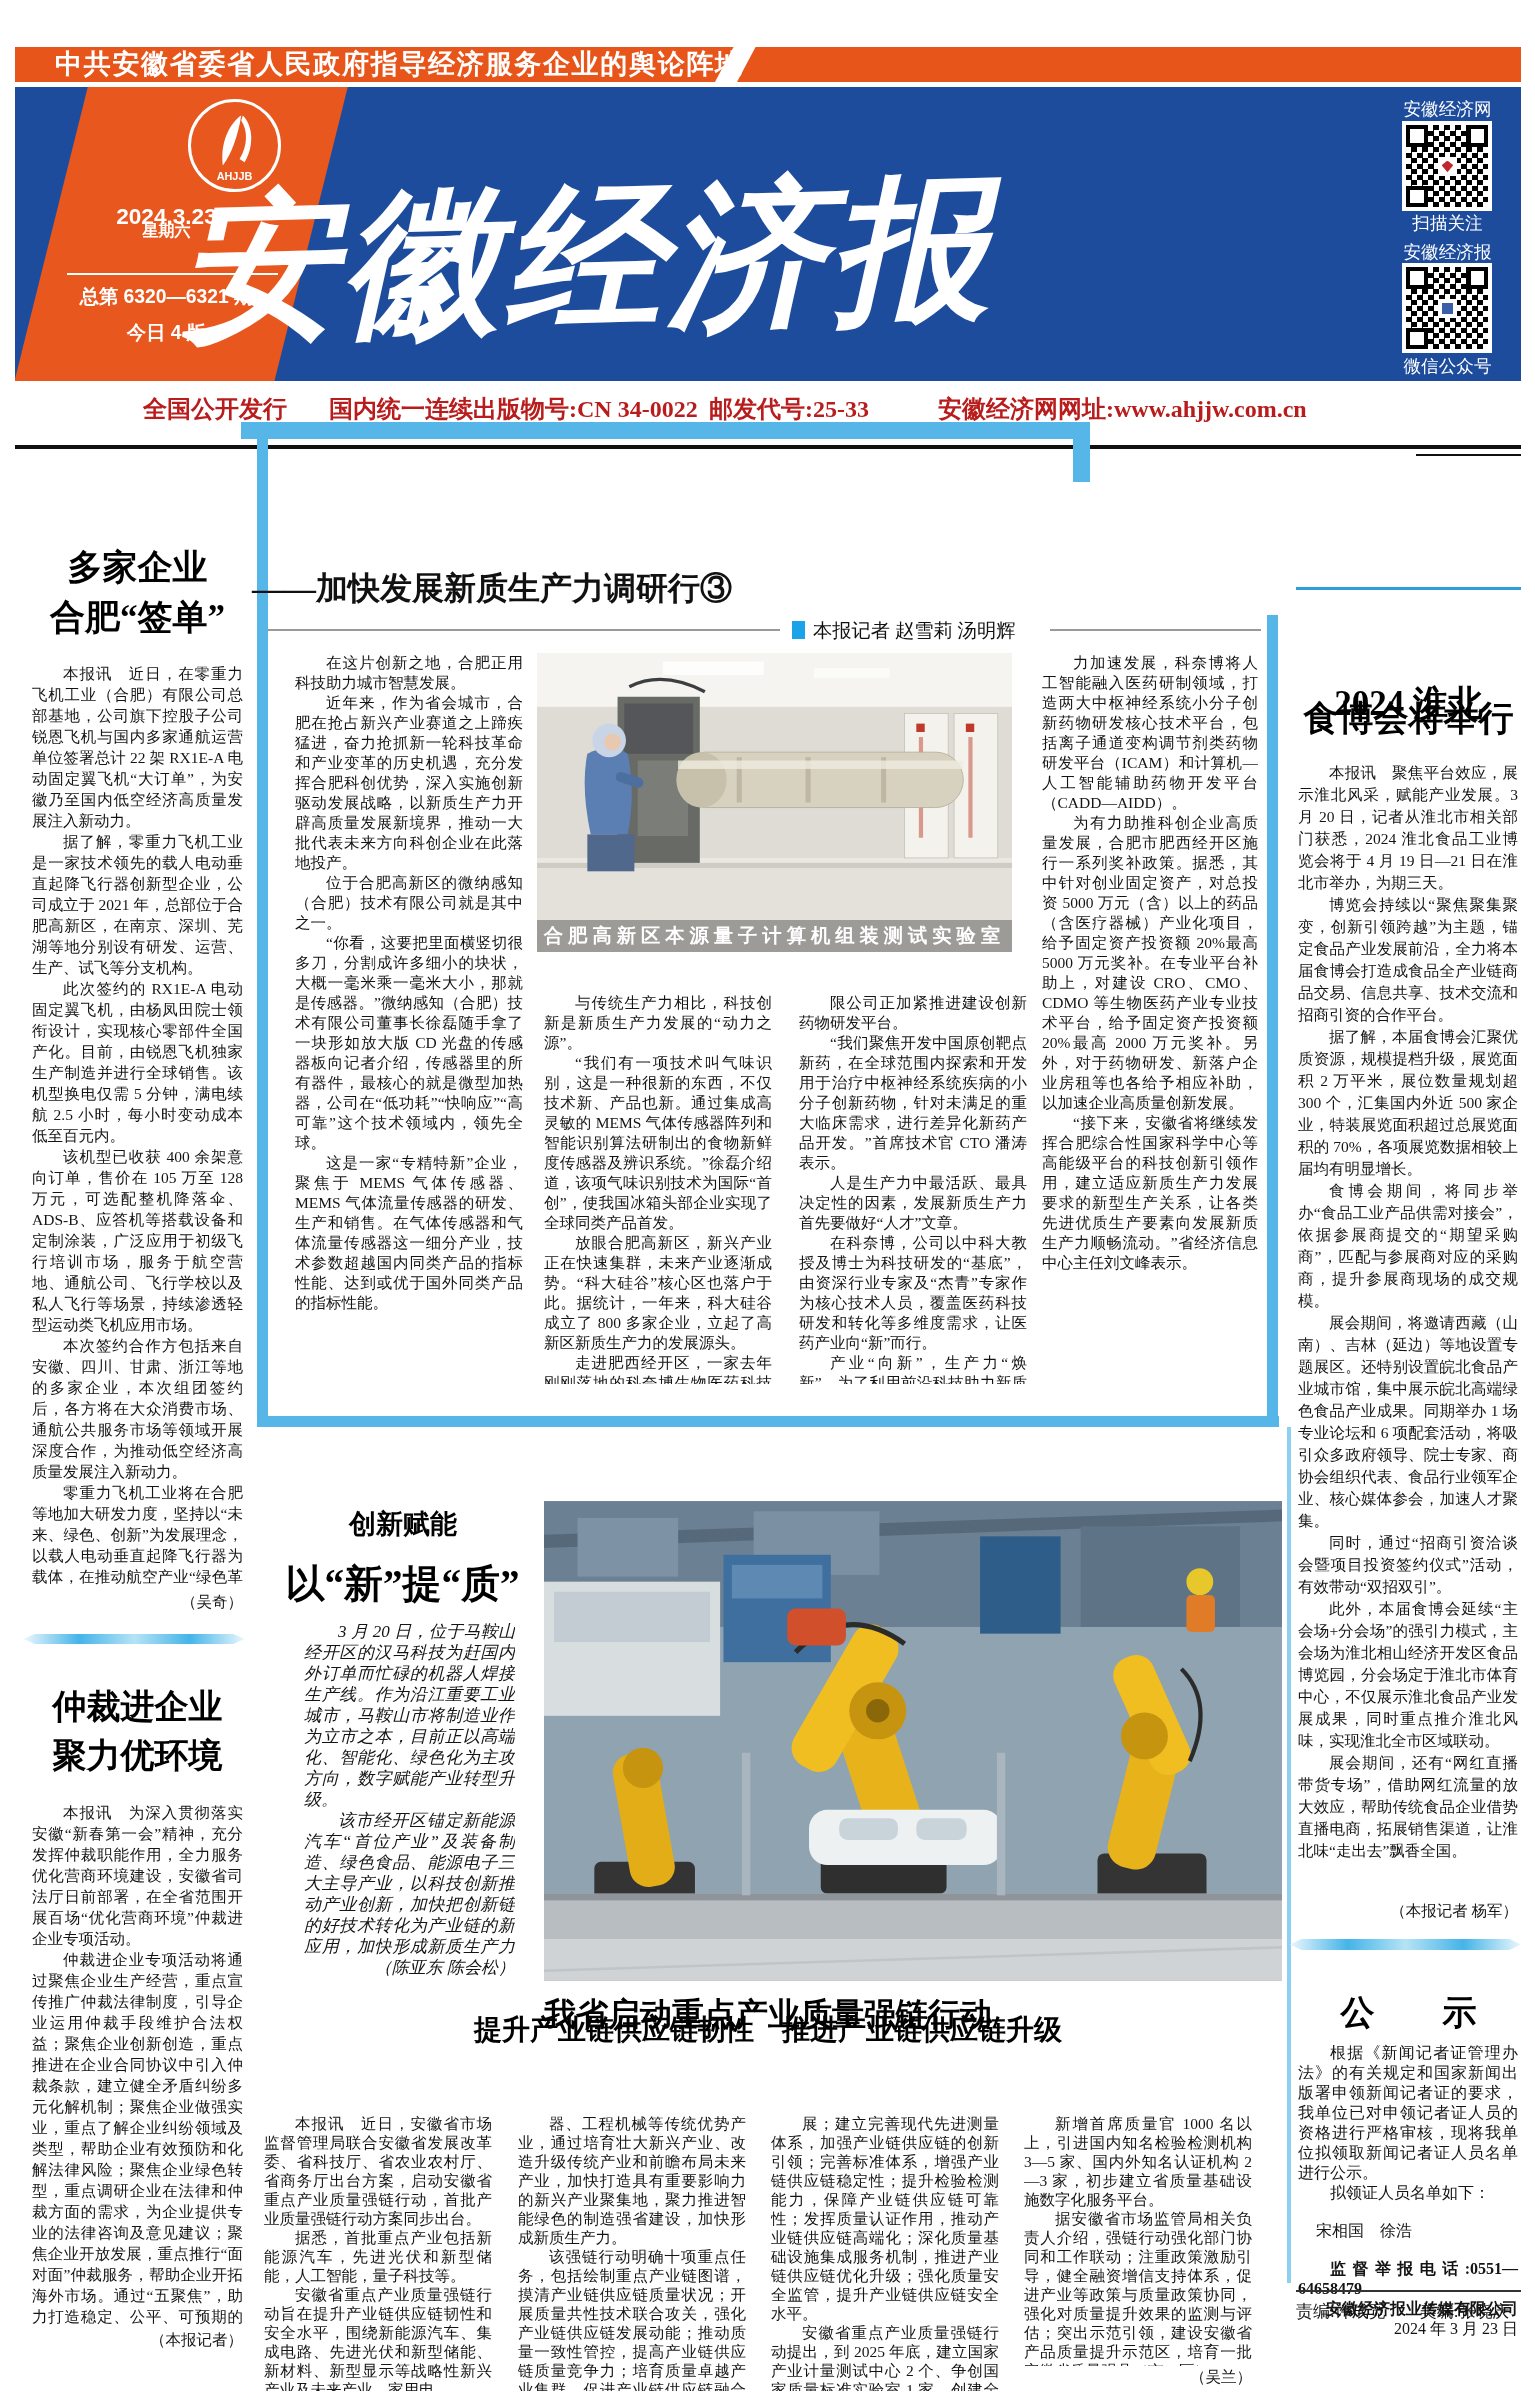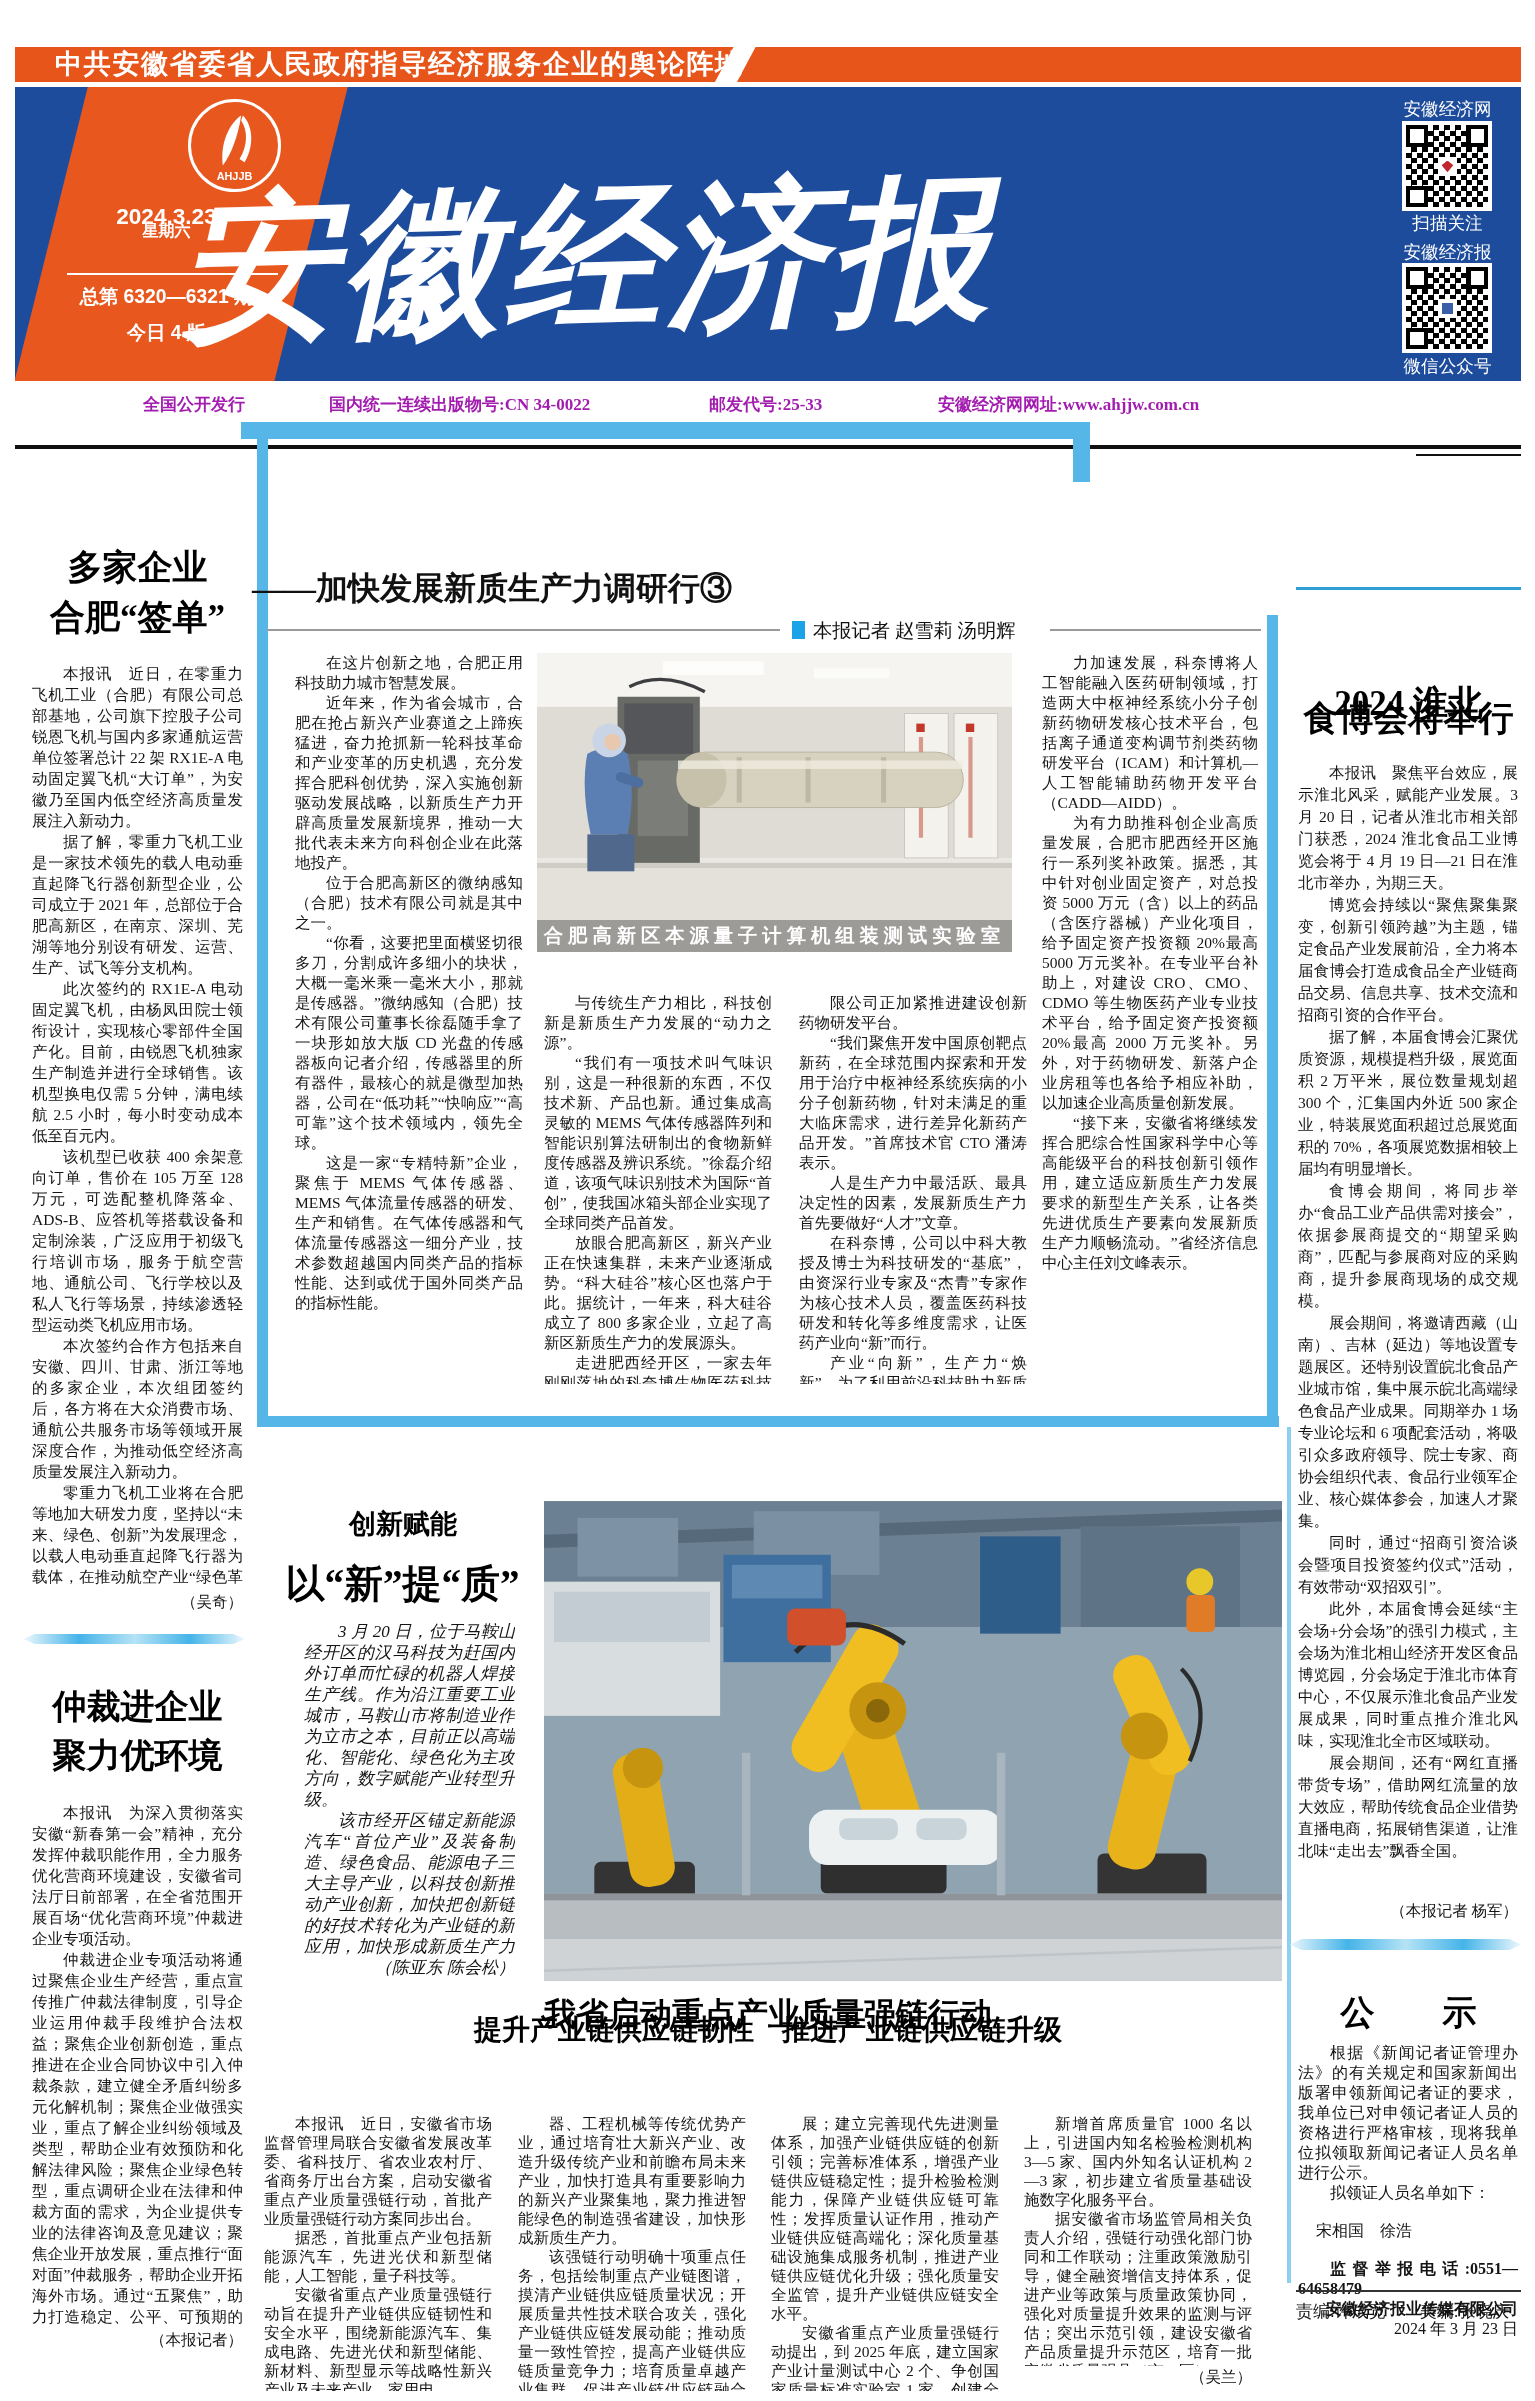--- a/index.html
+++ b/index.html
@@ -23,21 +23,21 @@
         transform:rotate(-1.5deg);letter-spacing:5px;white-space:nowrap;}
   .qr-label{position:absolute;left:1357px;width:151px;text-align:center;color:#fff;font-size:17.6px;
         font-family:"Liberation Sans",sans-serif;}
   .qr{position:absolute;left:1387px;width:82px;height:82px;background:#fff;padding:4.2px;}
   .qr-inner{width:82px;height:82px;background:repeating-conic-gradient(#000 0% 25%,#fff 0% 50%);background-size:11px 11px;position:relative;}
   .fm{position:absolute;width:13.4px;height:13.4px;background:#fff;border:4.2px solid #000;}
   .fm.tl{left:0;top:0}.fm.tr{right:0;top:0}.fm.bl{left:0;bottom:0}
   .qr-heart{position:absolute;left:32px;top:32px;width:18.5px;height:18.5px;background:#fff;display:flex;align-items:center;justify-content:center;}
   .qr-heart i{display:block;width:11.7px;height:11.7px;}
   
-  .info{top:393px;font-size:17px;font-weight:600;color:#a21caf;}
+  .info{top:393px;font-size:24px;font-weight:600;color:#b91c1c;}
   #rule-black{left:15px;top:445px;width:1506px;height:4.2px;background:#101010;}
   #rule-black2{left:1416px;top:454px;width:105px;height:1.7px;background:#101010;}
   
   .bframe{background:#56b6e8;}
   
   #headline{left:243px;top:458px;width:1241px;text-align:center;font-size:77px;font-weight:bold;
         letter-spacing:0.8px;color:#000;white-space:nowrap;}
   #subhead{left:252px;top:567px;width:1225px;font-size:32px;font-weight:bold;color:#111;}
   #byline{left:792px;top:617px;font-size:19.3px;color:#111;}
   .byline-sq{display:inline-block;width:12.6px;height:17.6px;background:#1aa3e8;margin-right:8.4px;vertical-align:-1.7px;}

